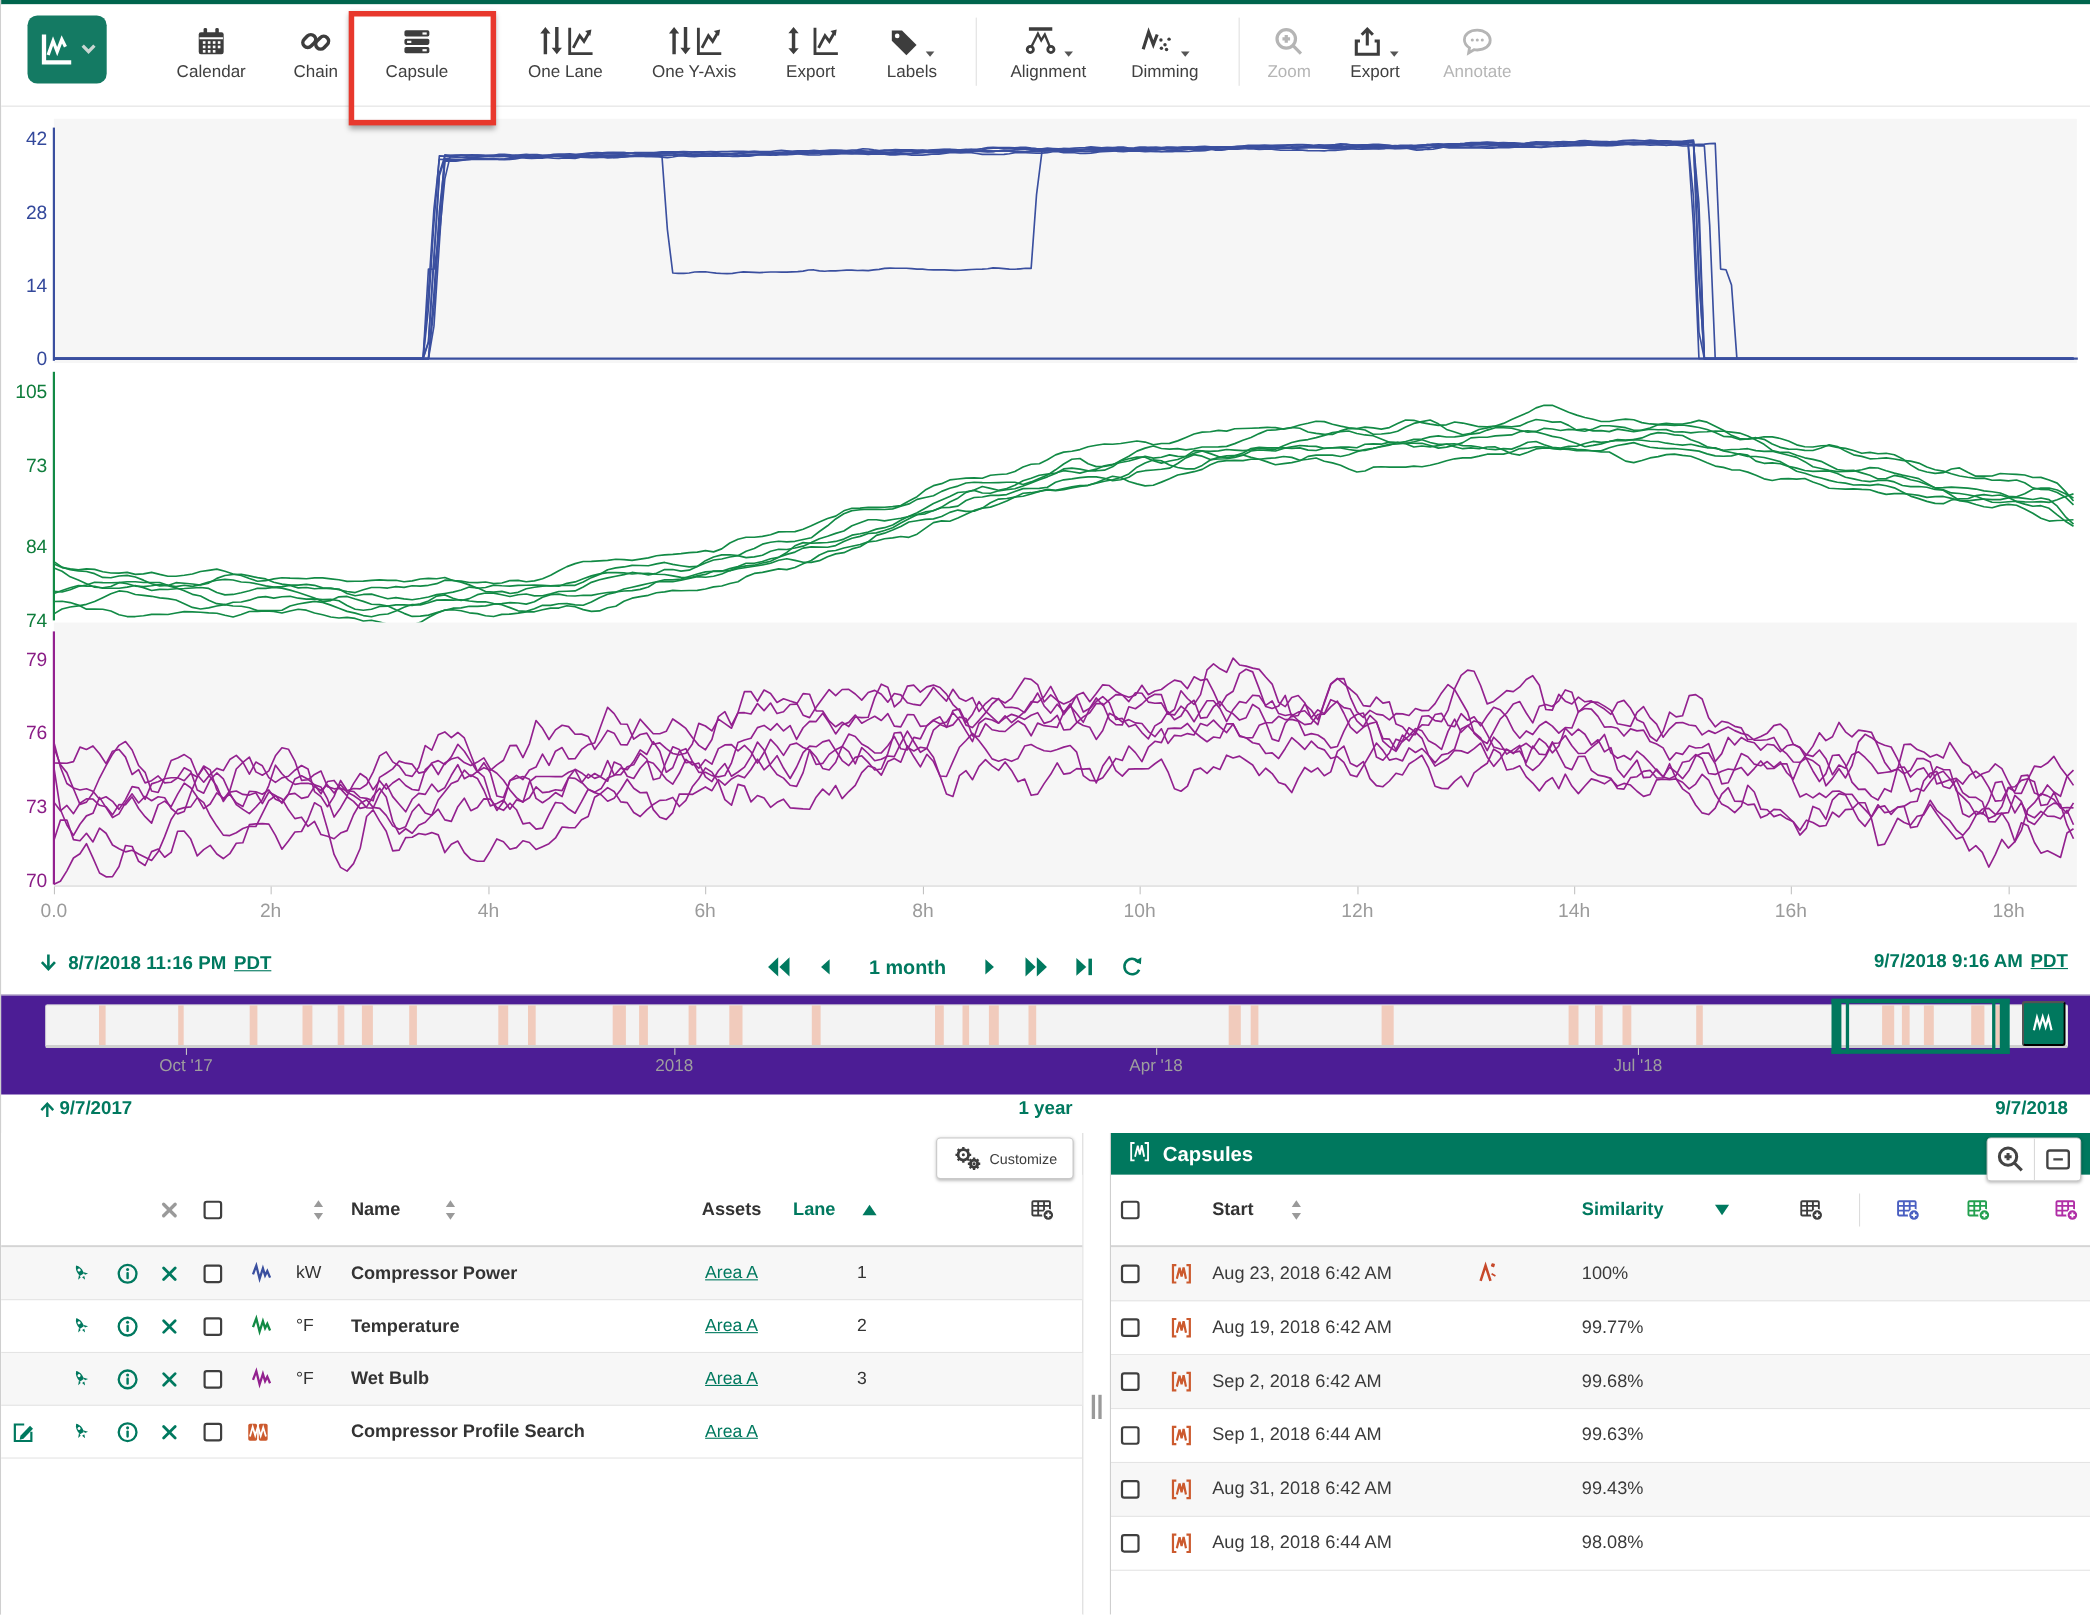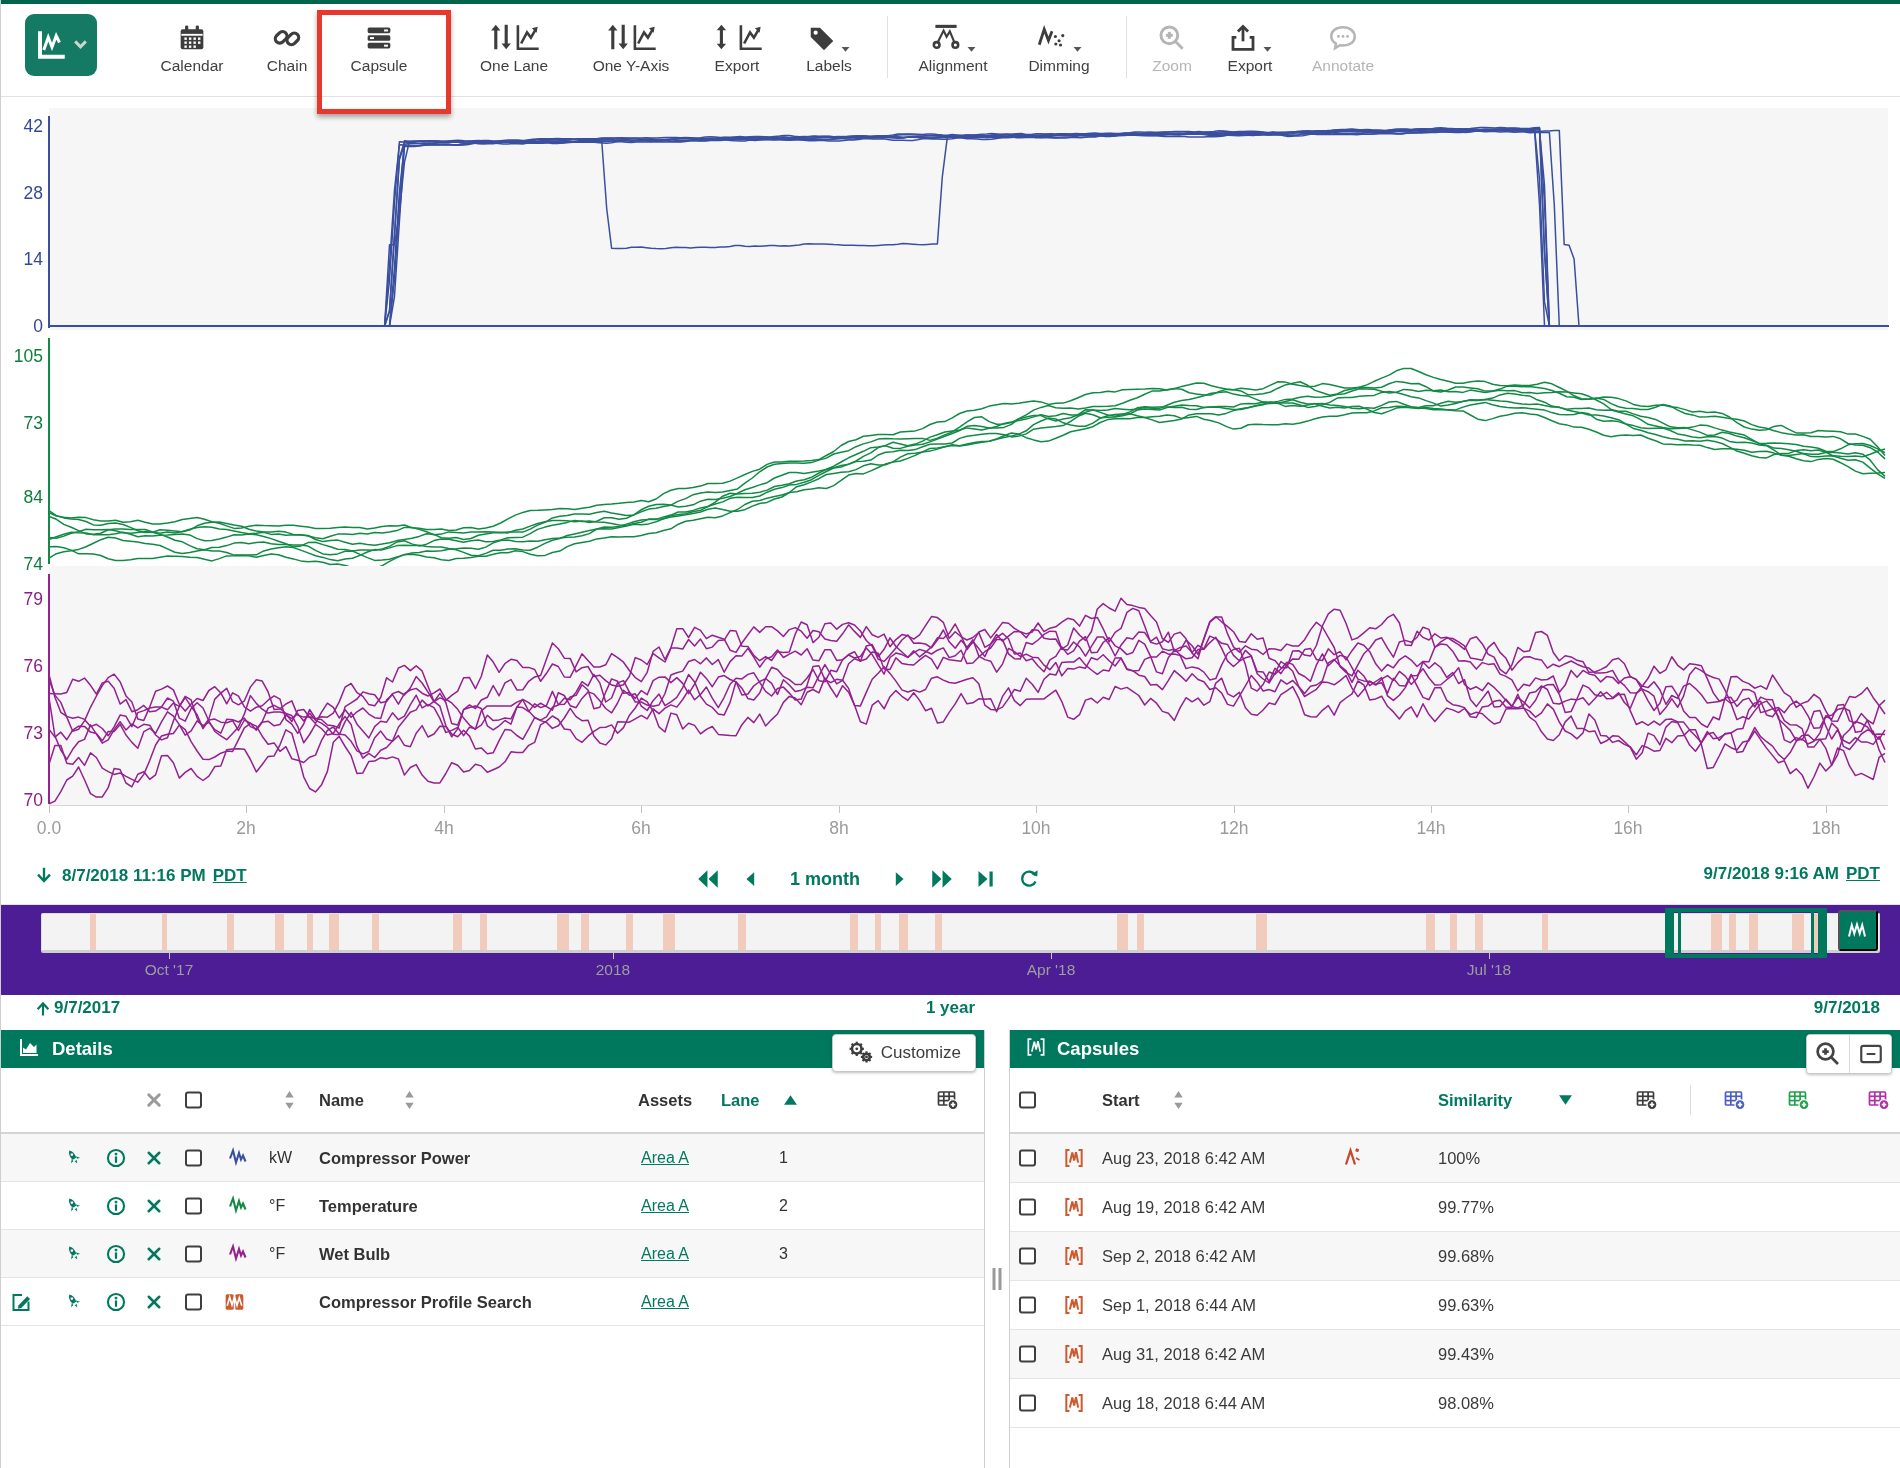--- a/index.html
+++ b/index.html
@@ -55,21 +55,21 @@
   .panel{position:absolute;top:1030px;bottom:0;background:#fff;}
   .panel.details{left:0;width:984px;border-right:1px solid #cfcfcf;box-sizing:border-box;}
   .panel.capsules{left:1008px;right:0;border-left:1px solid #cfcfcf;}
   .splitter{position:absolute;left:984px;width:24px;top:1030px;bottom:0;background:#fff;cursor:col-resize;}
   .split-handle{position:absolute;left:50%;transform:translateX(-50%);top:238px;display:flex;gap:3px;}
   .split-handle i{display:block;width:3px;height:22px;background:#9a9a9a;}
   .phead{position:relative;height:38px;background:#00785e;color:#fff;display:flex;align-items:center;gap:11px;
          padding-left:16px;font-size:18.5px;font-weight:700;}
   .customize-btn{position:absolute;right:8px;top:4px;height:38px;background:#fff;border:1px solid #c9c9c9;border-radius:4px;
          box-shadow:0 1px 3px rgba(0,0,0,.25);display:flex;align-items:center;gap:8px;padding:0 14px;
-         color:#3d3d3d;font-size:17px;font-weight:400;cursor:pointer;z-index:5;}
+         color:#3d3d3d;font-size:13px;font-weight:400;cursor:pointer;z-index:5;}
   .btn-group{position:absolute;right:8px;top:4px;height:38px;display:flex;background:#fff;border:1px solid #c9c9c9;
          border-radius:4px;box-shadow:0 1px 3px rgba(0,0,0,.25);overflow:hidden;z-index:5;}
   .btn-group .gbtn{width:42px;display:flex;align-items:center;justify-content:center;cursor:pointer;background:#fff;border:none;}
   .btn-group .gbtn + .gbtn{border-left:1px solid #d9d9d9;}
   .thead{position:absolute;top:38px;left:0;right:0;height:64px;border-bottom:2px solid #d4d4d4;background:#fff;}
   .rows{position:absolute;top:104px;left:0;right:0;}
   .trow{height:47px;position:relative;border-bottom:1px solid #e4e4e4;}
   .trow.alt{background:#f7f7f7;}
   .c{position:absolute;top:50%;transform:translateY(-50%);display:flex;align-items:center;}
   .chk{width:17px;height:17px;border:2px solid #3f3f3f;border-radius:3px;background:#fff;cursor:pointer;box-sizing:border-box;}
@@ -487,27 +487,20 @@
             </g>
           </svg>
         </span>
       <span>9/7/2017</span>
     </div>
     <div class="year-center">1 year</div>
     <div class="year-right">9/7/2018</div>
   </div>
 
   <div class="panel details">
-    <div class="phead">
-      <span id="detailsHeadIcon"><svg width="24" height="24" viewBox="0 0 24 24" xmlns="http://www.w3.org/2000/svg">
-            <path d="M4,4 V20 H21" stroke="#fff" stroke-width="2" fill="none"></path>
-            <path d="M6,18 V12.5 L9,14.5 13,8 17,12 19.5,9.5 V18 Z" fill="#fff"></path>
-          </svg></span>
-      <span>Details</span>
-    </div>
     <button class="customize-btn">
       <span id="gearsIcon"><svg width="26" height="26" viewBox="0 0 24 24" xmlns="http://www.w3.org/2000/svg">
             <line x1="13.4" y1="10.0" x2="15.6" y2="10.0" stroke="#3d3d3d" stroke-width="2"></line>
             <line x1="12.1" y1="13.1" x2="13.7" y2="14.7" stroke="#3d3d3d" stroke-width="2"></line>
             <line x1="9.0" y1="14.4" x2="9.0" y2="16.6" stroke="#3d3d3d" stroke-width="2"></line>
             <line x1="5.9" y1="13.1" x2="4.3" y2="14.7" stroke="#3d3d3d" stroke-width="2"></line>
             <line x1="4.6" y1="10.0" x2="2.4" y2="10.0" stroke="#3d3d3d" stroke-width="2"></line>
             <line x1="5.9" y1="6.9" x2="4.3" y2="5.3" stroke="#3d3d3d" stroke-width="2"></line>
             <line x1="9.0" y1="5.6" x2="9.0" y2="3.4" stroke="#3d3d3d" stroke-width="2"></line>
             <line x1="12.1" y1="6.9" x2="13.7" y2="5.3" stroke="#3d3d3d" stroke-width="2"></line>

